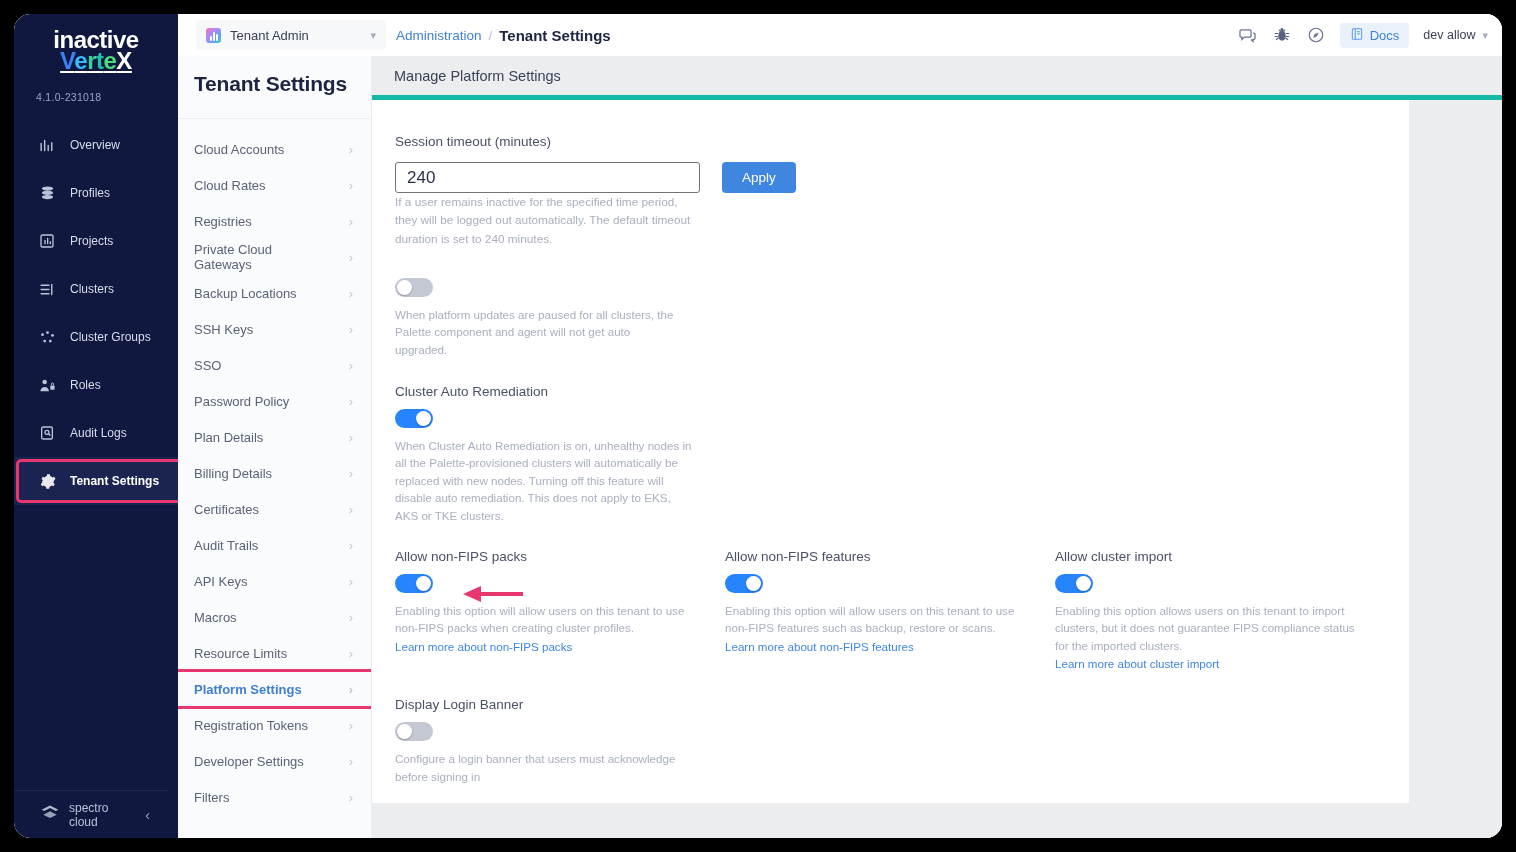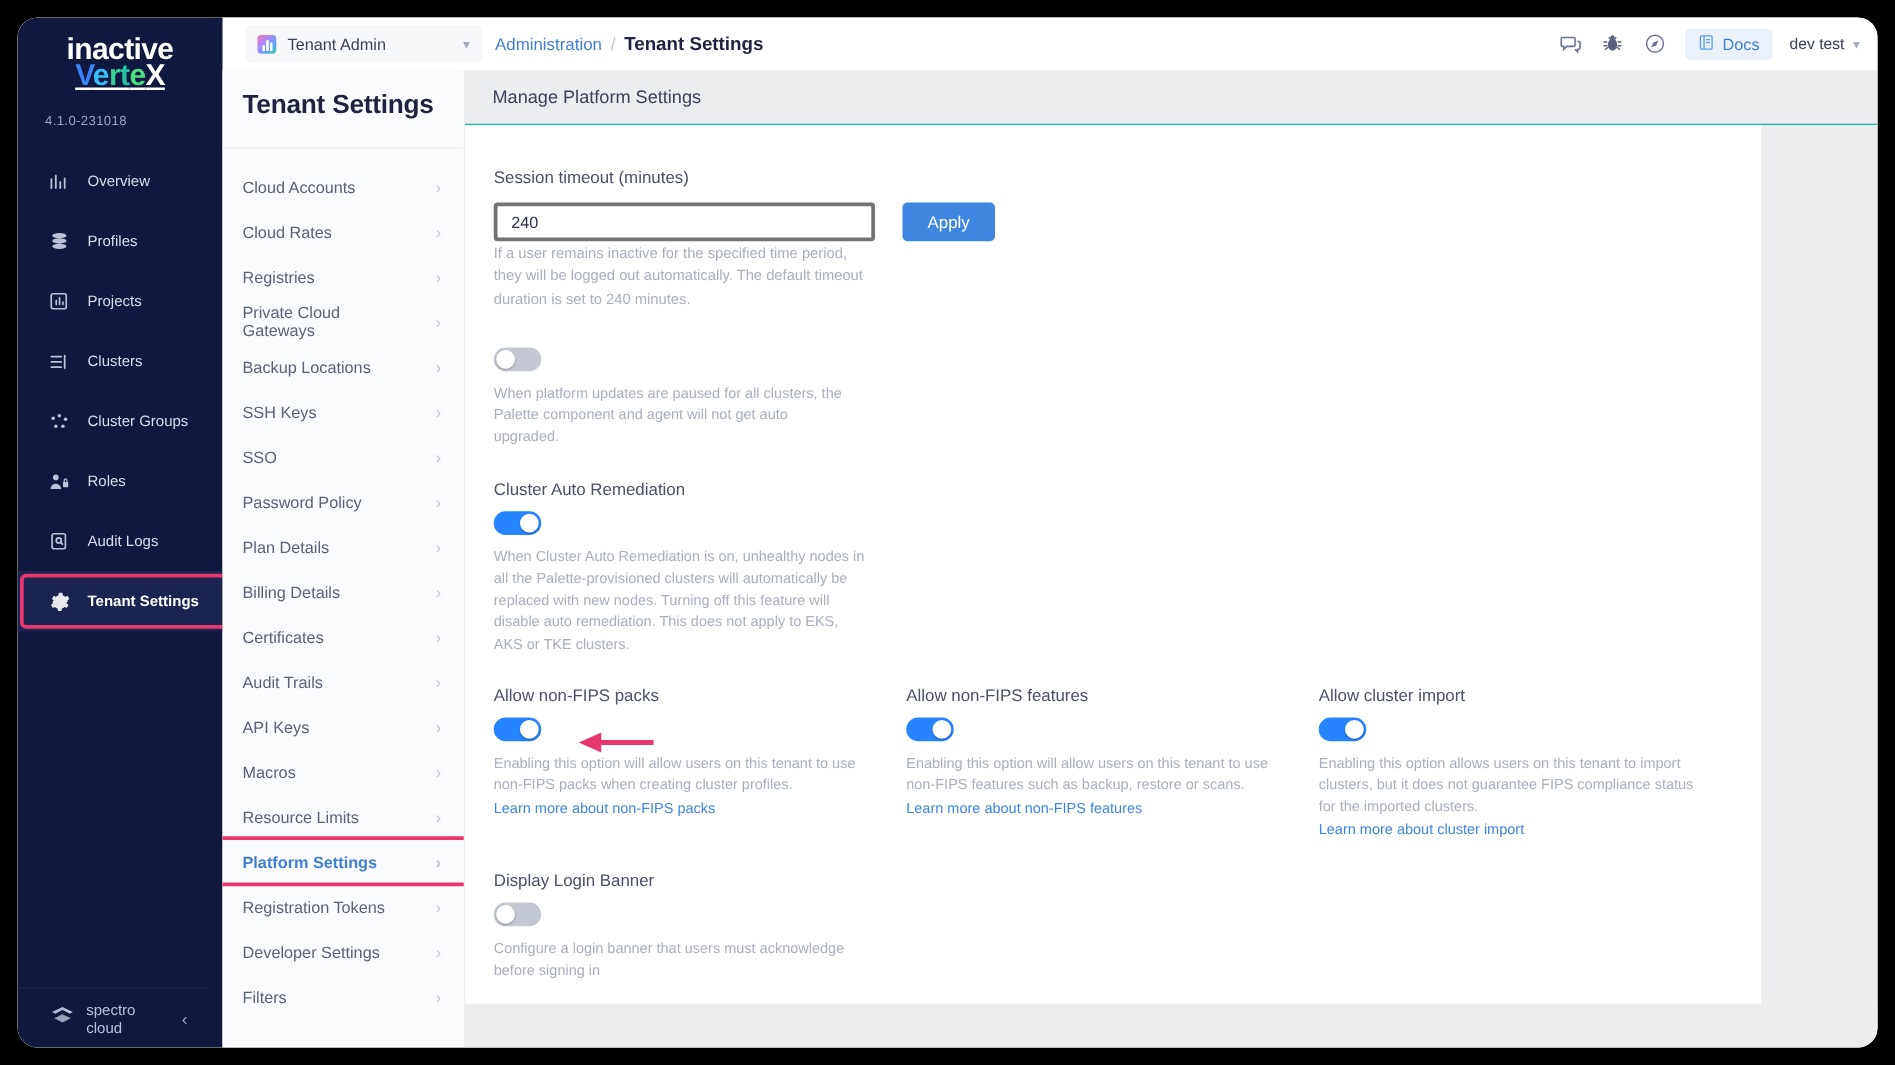--- a/index.html
+++ b/index.html
@@ -129,42 +129,42 @@
   .submenu-item .chev{ margin-left:auto; color:#c0c5d2; font-size:13px;}
   .submenu-item.active{ color:#3f7fd1; font-weight:700; }
   .submenu-item.highlight::after{
     content:""; position:absolute; left:-6px; right:-6px; top:-2px; bottom:-2px;
     border:3px solid #e8366f; border-radius:4px; pointer-events:none;
   }
 
   
   .page-head{
     height:44px; display:flex; align-items:center; gap:0;
-    border-bottom:1px solid #14b8a6;
+    border-bottom:5px solid #14b8a6;
   }
   .page-head .subtitle{
     font-size:14.5px; color:#3b4158; padding-left:22px;
   }
 
   .main-wrap{ flex:1; display:flex; flex-direction:column; min-width:0; background:#ebedee;}
   .main-card{
     background:#fff; margin:0; flex:0 0 auto; height:703px;
     padding: 34px 0 0 0; overflow:hidden; position:relative;
     width:1037px;
   }
   .main-scroll-bg{ flex:1; background:#ebedee;}
 
   .field-label{
     font-size:13.5px; color:#4a5166; margin-bottom:13px;
   }
   .section{ padding-left:23px;}
   .row-input{ display:flex; align-items:center; gap:22px;}
   .txt-input{
-    width:305px;height:31px;border:3px solid #737373;border-radius:3px;
-    padding:0 11px;font-size:13px;color:#2b3148;font-family:"Liberation Sans",sans-serif;
+    width:305px;height:31px;border:1px solid #737373;border-radius:3px;
+    padding:0 11px;font-size:17px;color:#2b3148;font-family:"Liberation Sans",sans-serif;
     background:#fff; outline:none;
   }
   .apply-btn{
     background:#3f86e0;color:#fff;border:none;border-radius:4px;
     height:31px;padding:0 20px;font-size:13.5px;cursor:pointer;
     font-family:"Liberation Sans",sans-serif;
   }
   .hint{
     font-size:11.8px;color:#a9afbe;line-height:1.55;margin-top:0;max-width:305px;
   }
@@ -352,21 +352,21 @@
         <span class="docs-btn">
           <span>
             <svg width="14" height="14" viewBox="0 0 24 24" fill="none" stroke="#5a9bea" stroke-width="1.8">
               <rect x="4" y="3" width="16" height="18" rx="1.5"></rect>
                 <path d="M9 3v18M12 8h5M12 12h5"></path>
             </svg>
           </span>
           <span>Docs</span>
         </span>
         <span class="user-menu">
-          <span>dev test</span>
+          <span>dev allow</span>
           <span class="caret">▾</span>
         </span>
       </div>
     </div>
 
     <div class="content">
 
       <div class="secondary">
         <div class="page-title">Tenant Settings</div>
         <div class="title-rule"></div>

